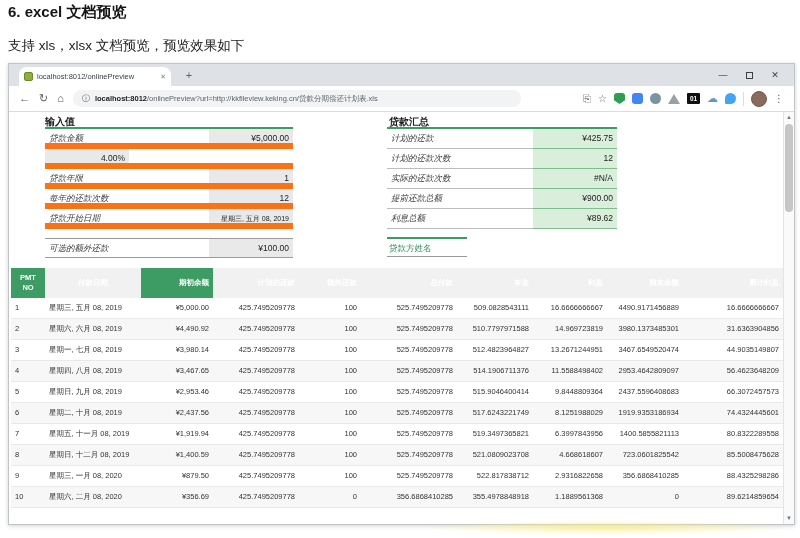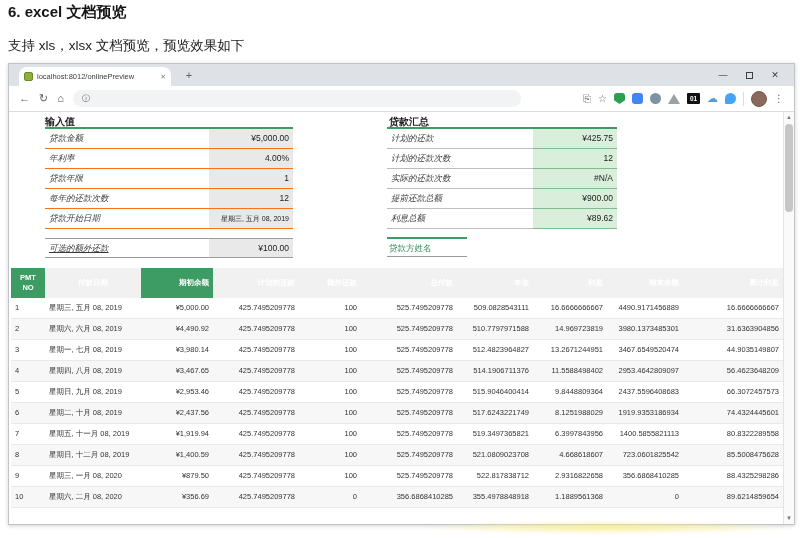--- a/index.html
+++ b/index.html
@@ -44,29 +44,29 @@
     text-align:center; line-height:11px; border-radius:1px; }
   .ext-cloud { font-size:11px; color:#5b9bd5; line-height:1; }
   .ext-bird { width:11px; height:11px; border-radius:50% 50% 50% 10%; background:#42a5f5; }
   .sep { width:1px; height:14px; background:#dadce0; }
   .avatar { width:16px; height:16px; border-radius:50%; background:#8a6a5c; border:1px solid #75584c; }
 
   
   .content { position:relative; height:412px; background:#fff; }
   .sec-title { position:absolute; font-size:10px; font-weight:bold; color:#222; }
   .mini-table { position:absolute; border-top:2px solid #3d9c64; }
-  .mini-row { display:flex; border-bottom:1px solid #f97316; height:20px; align-items:stretch; }
+  .mini-row { display:flex; border-bottom:6px solid #f97316; height:20px; align-items:stretch; }
   .mini-label { flex:1; font-style:italic; font-size:8.5px; color:#3a3a3a; padding:4px 4px 0 4px; white-space:nowrap; overflow:hidden; }
   .mini-value { width:84px; font-size:8.5px; color:#222; text-align:right; padding:4px 4px 0 2px; white-space:nowrap; }
   .mini-value.gray { background:#e9e9e9; }
   .mini-value.small { font-size:7px; padding-top:5px; }
   .summary .mini-value { background:#d9efdc; border-bottom:1px solid #7fbd8e; margin-bottom:-1px; }
   .summary .mini-row { border-bottom:1px solid #bdbdbd; }
   .xrow { position:absolute; display:flex; height:20px; border-top:1px solid #9a9a9a; border-bottom:1px solid #9a9a9a; }
-  .xrow .mini-label { padding-top:4px;text-decoration:underline; }
+  .xrow .mini-label { padding-top:4px; }
   .lenderrow { position:absolute; display:flex; height:20px; }
   .lender-label { width:80px; font-size:8.5px; color:#2e8b57; padding:4px 2px 0 2px; border-top:2px solid #3d9c64;
     border-bottom:1px solid #9a9a9a; white-space:nowrap; }
   .lender-value { flex:1; font-size:8.5px; color:#222; text-align:right; padding:4px 4px 0 2px;
     border-top:1px solid #9a9a9a; border-bottom:1px solid #9a9a9a; }
 
   .sched-wrap { position:absolute; left:2px; top:156px; width:772px; }
   table { border-collapse:collapse; table-layout:fixed; width:100%; }
   thead th { background:#f1f1f1; color:#fff; font-size:7.5px; font-weight:bold; text-align:right;
     padding:5px 4px; line-height:10px; vertical-align:middle; overflow:hidden; }
@@ -107,20 +107,21 @@
         <span>✕</span>
       </div>
     </div>
 
     <div class="toolbar">
       <span class="nav-ic">←</span>
       <span class="nav-ic">↻</span>
       <span class="nav-ic">⌂</span>
       <div class="url-pill">
         <span class="url-info">ⓘ</span>
+        <span class="url-text"><b class="url-host">localhost:8012</b><span class="url-path">/onlinePreview?url=http://kkfileview.keking.cn/贷款分期偿还计划表.xls</span></span>
       </div>
       <div class="actions">
         <span class="act">⎘</span>
         <span class="act">☆</span>
         <span class="ext-sq ext-shield"></span>
         <span class="ext-sq ext-doc"></span>
         <span class="ext-circle"></span>
         <span class="ext-tri"></span>
         <span class="ext-badge">01</span>
         <span class="ext-cloud">☁</span>
@@ -133,21 +134,20 @@
 
     <div class="content">
 
       <div class="sec-title" style="left:36px; top:3px;">输入值</div>
       <div class="mini-table" style="left:36px; top:15px; width:248px;" id="input-rows">
           <div class="mini-row">
             <div class="mini-label">贷款金额</div>
             <div class="mini-value gray">¥5,000.00</div>
           </div>
           <div class="mini-row">
-            <div class="mini-label">年利率</div>
             <div class="mini-value gray">4.00%</div>
           </div>
           <div class="mini-row">
             <div class="mini-label">贷款年限</div>
             <div class="mini-value gray">1</div>
           </div>
           <div class="mini-row">
             <div class="mini-label">每年的还款次数</div>
             <div class="mini-value gray">12</div>
           </div>

